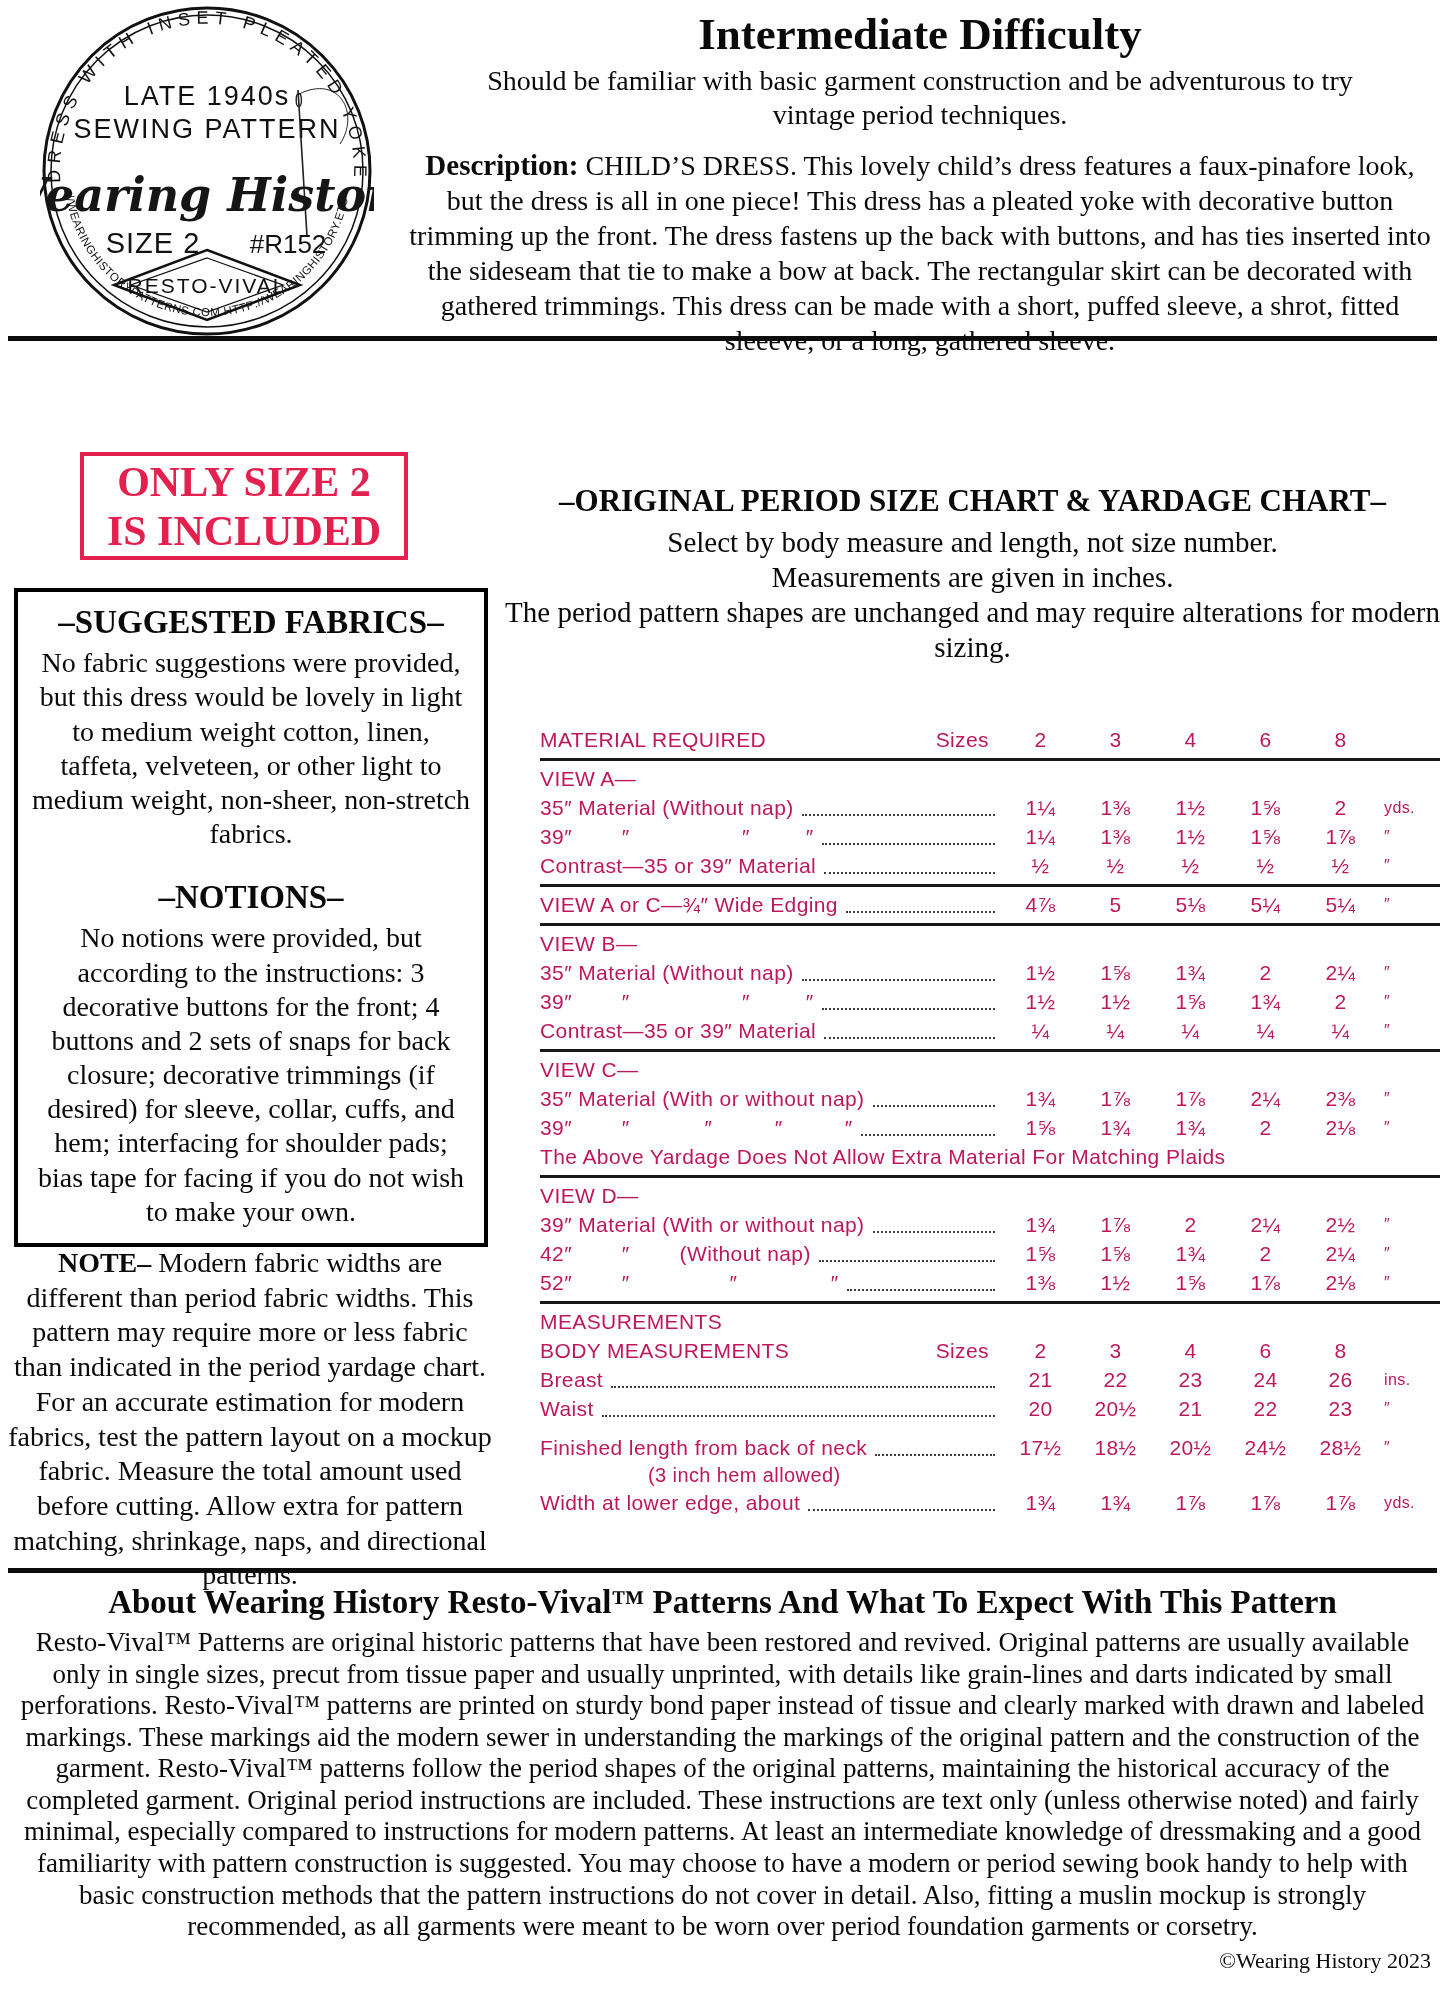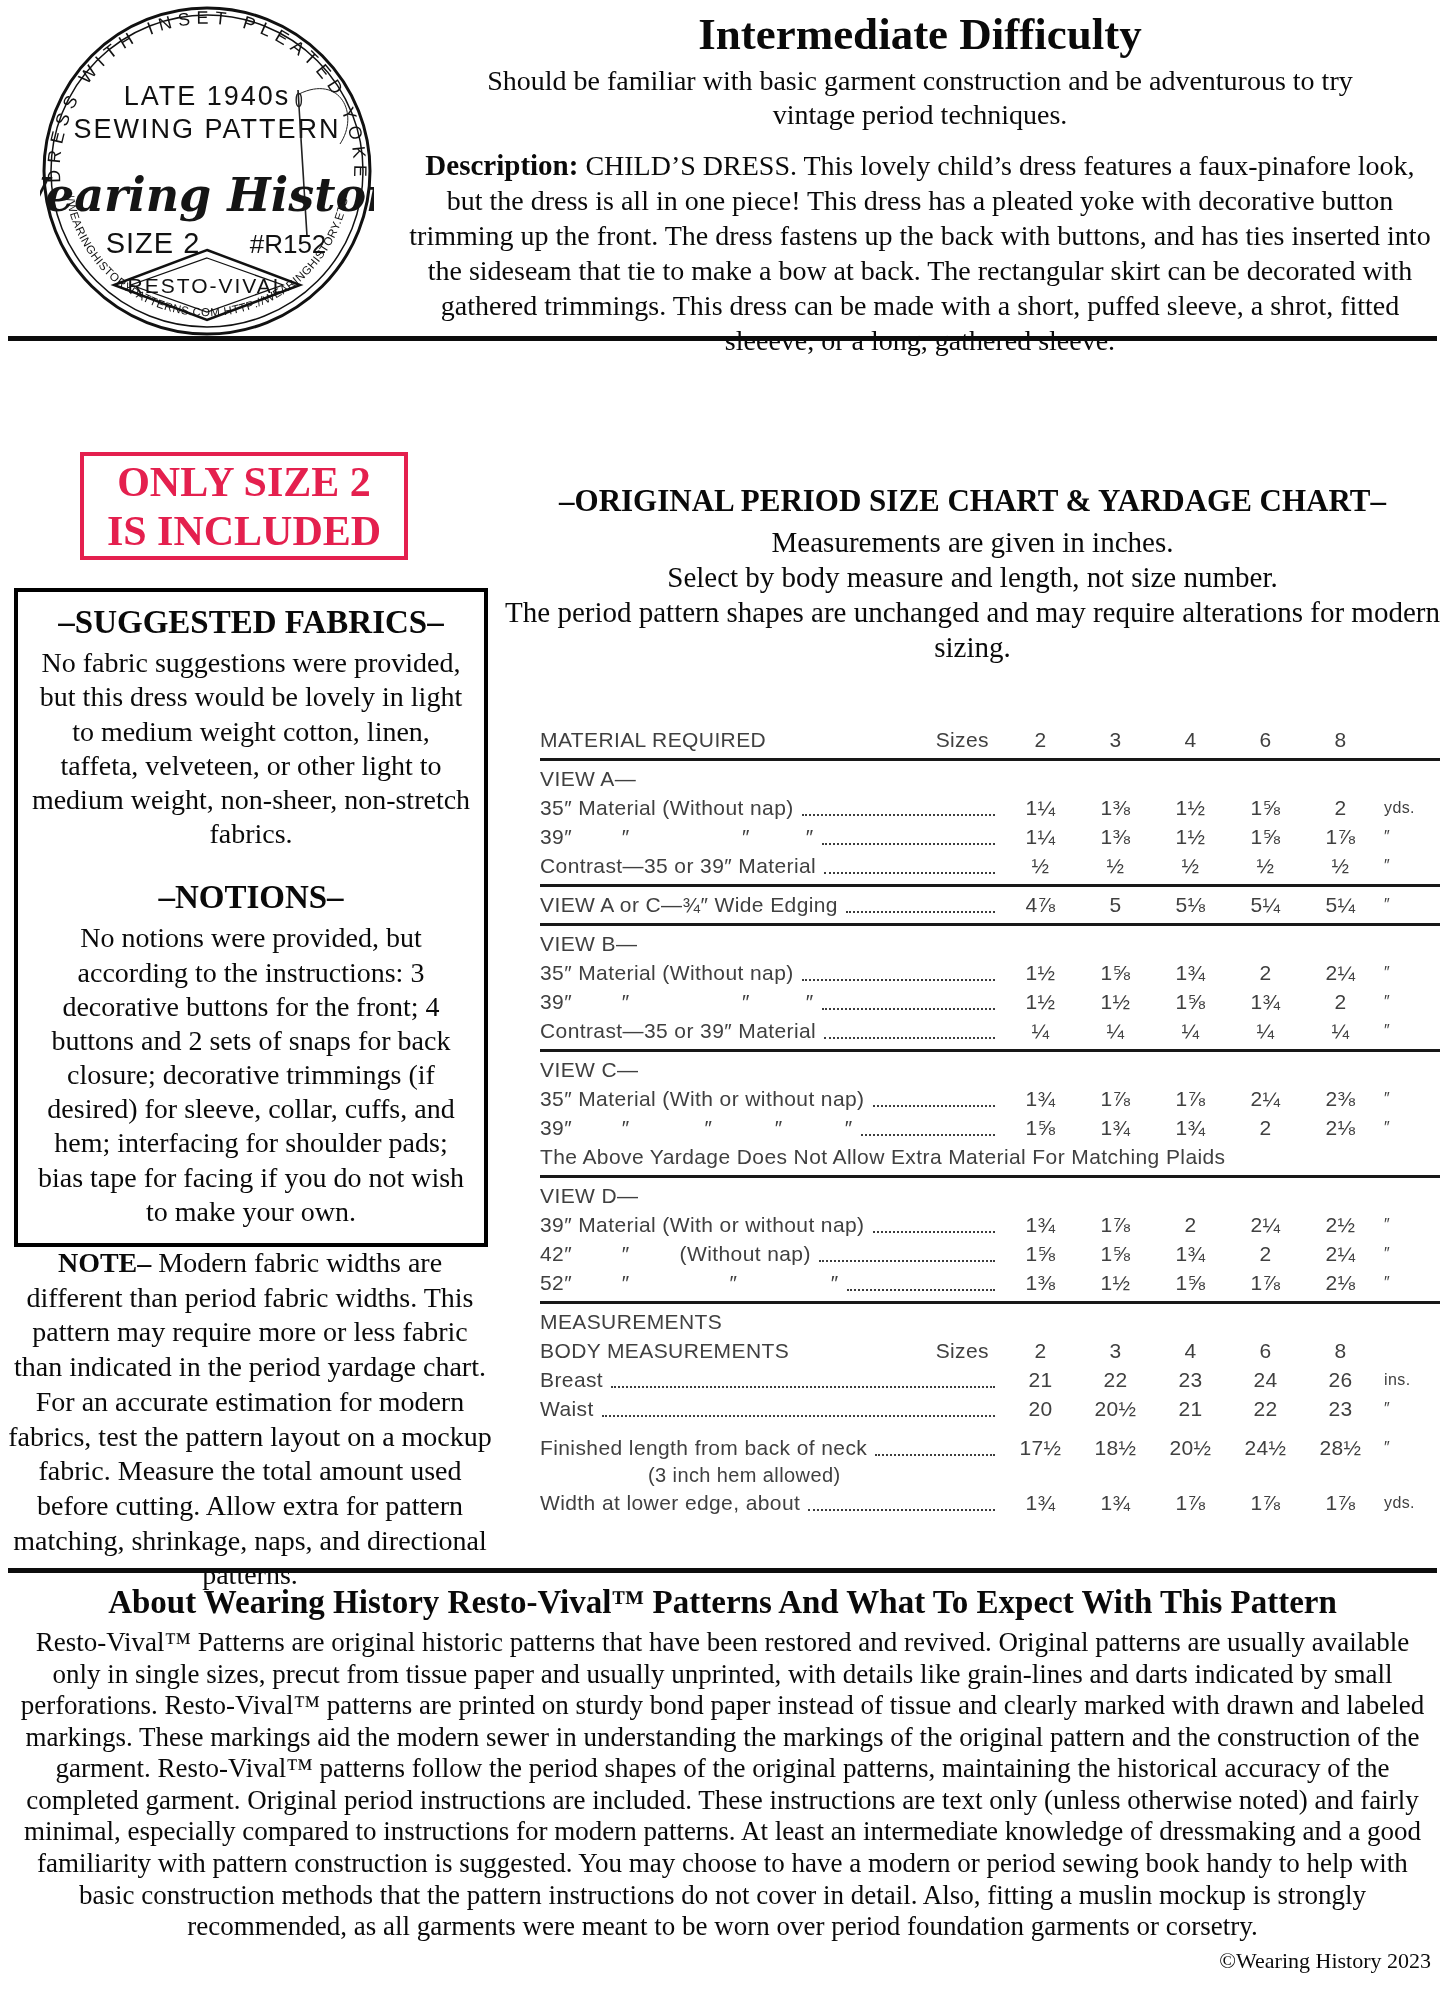--- a/index.html
+++ b/index.html
@@ -38,21 +38,21 @@
   .notep{position:absolute;left:8px;top:1218px;width:484px;text-align:center;font-size:28px;line-height:1.24;}
   .notep b{font-size:28px;}
 
   
   .rightcol{position:absolute;left:505px;top:483px;width:935px;text-align:center;}
   .chart-title{margin:0 0 6px;font-size:31px;font-weight:bold;}
   .ci{margin:1px 0;font-size:29px;line-height:1.18;}
 
   
   .chart{position:absolute;left:540px;top:725px;width:900px;
-         font-family:"Liberation Sans",sans-serif;font-size:21px;letter-spacing:.4px;color:#404040;}
+         font-family:"Liberation Sans",sans-serif;font-size:21px;letter-spacing:.4px;color:#be185d;}
   .crow{display:grid;grid-template-columns:1fr 75px 75px 75px 75px 75px 62px;line-height:29px;align-items:end;}
   .cl{display:flex;align-items:flex-end;white-space:pre;overflow:hidden;}
   .dots{flex:1;border-bottom:2px dotted #3c3c3c;margin:0 8px 6px 8px;min-width:18px;}
   .cv{text-align:center;}
   .cu{text-align:left;padding-left:6px;font-size:16px;}
   .sizes-label{margin-left:auto;padding-right:14px;}
   .rule{height:3px;background:#181818;margin:4px 0 3px;}
   .sechead{line-height:29px;}
   .note-line{line-height:29px;}
   .bmh .cl{display:block;white-space:normal;line-height:29px;}
@@ -114,22 +114,22 @@
     <h2>–SUGGESTED FABRICS–</h2>
     <p>No fabric suggestions were provided, but this dress would be lovely in light to medium weight cotton, linen, taffeta, velveteen, or other light to medium weight, non-sheer, non-stretch fabrics.</p>
     <h2 class="second">–NOTIONS–</h2>
     <p>No notions were provided, but according to the instructions: 3 decorative buttons for the front;  4 buttons and 2 sets of snaps for back closure; decorative trimmings (if desired) for sleeve, collar, cuffs, and hem; interfacing for shoulder pads; bias tape for facing if you do not wish to make your own.</p>
   </div>
 
   <p class="notep"><b>NOTE–</b><span>  Modern fabric widths are different than period fabric widths.  This pattern may require more or less fabric than indicated in the period yardage chart.  For an accurate estimation for modern fabrics, test the pattern layout on a mockup fabric.  Measure the total amount used before cutting.  Allow extra for pattern matching, shrinkage, naps, and directional patterns.</span></p>
 
   <div class="rightcol">
     <h2 class="chart-title">–ORIGINAL PERIOD SIZE CHART &amp; YARDAGE CHART–</h2>
+    <p class="ci">Select by body measure and length, not size number.</p>
     <p class="ci">Measurements are given in inches.</p>
-    <p class="ci">Select by body measure and length, not size number.</p>
     <p class="ci">The period pattern shapes are unchanged and may require alterations for modern sizing.</p>
   </div>
 
   <div class="chart">
 
     <div class="crow">
       <div class="cl"><span>MATERIAL REQUIRED</span><span class="sizes-label">Sizes</span></div>
       <div class="cv">2</div>
       <div class="cv">3</div>
       <div class="cv">4</div>

